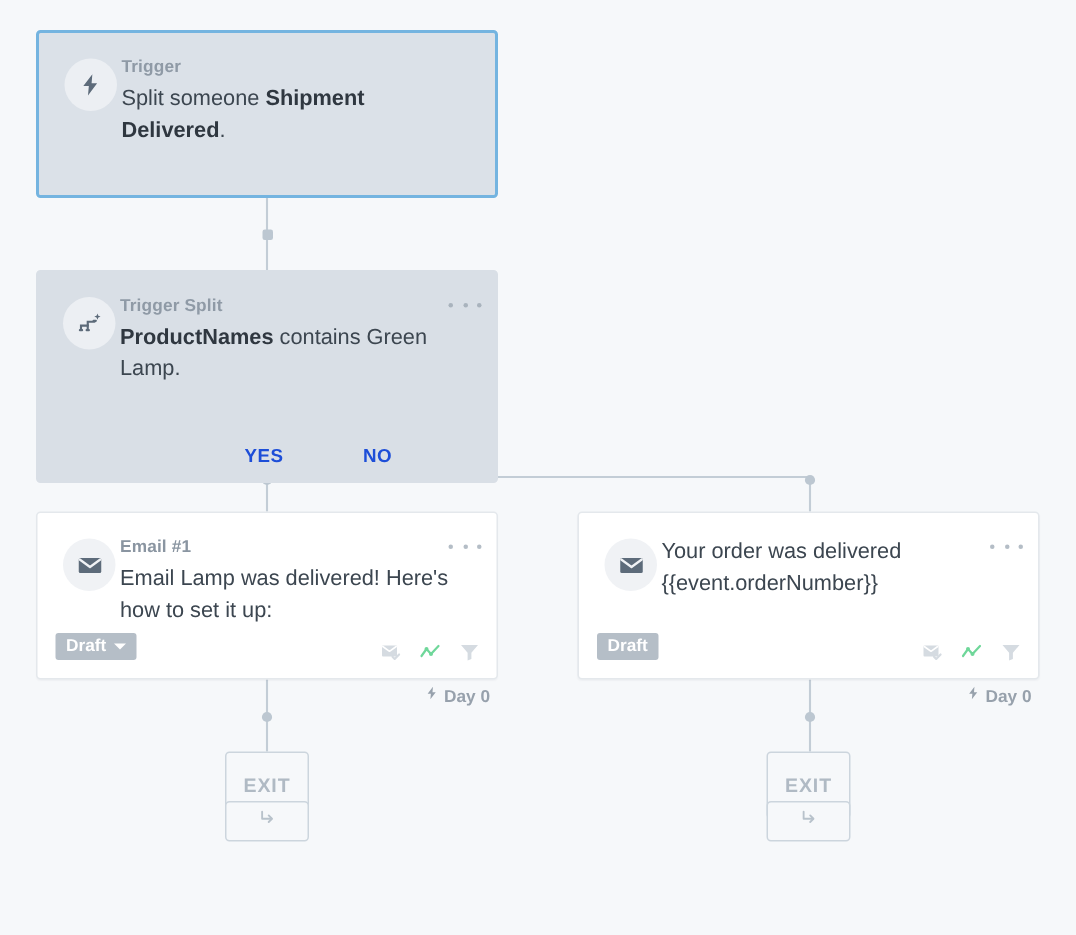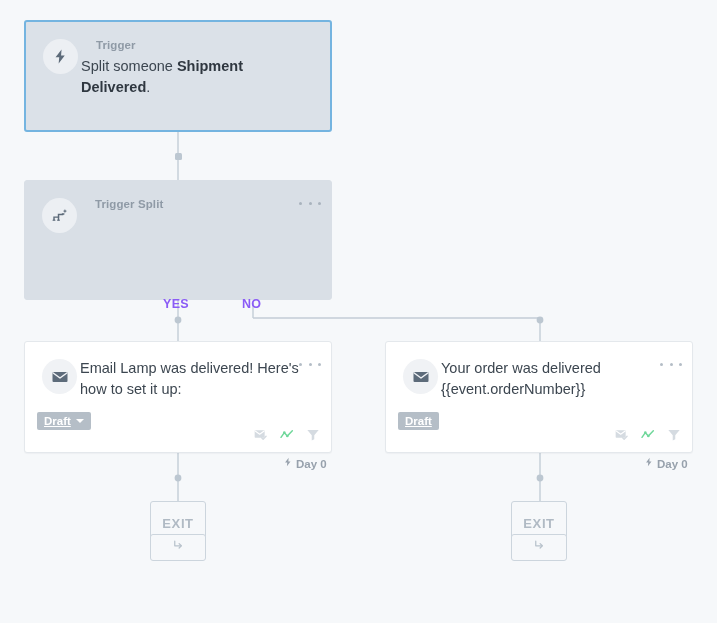--- a/index.html
+++ b/index.html
@@ -44,21 +44,21 @@
     width: 308px;
     height: 112px;
     background: #dbe1e8;
     border: 2px solid #74b4e0;
   }
 
   .node-split {
     left: 24px;
     top: 180px;
     width: 308px;
-    height: 120px;
+    height: 142px;
     background: #d9dfe6;
     border: 1px solid #d9dfe6;
   }
 
   .node-email {
     width: 308px;
     height: 112px;
     background: #ffffff;
     border: 1px solid #e4e8ec;
     box-shadow: 0 1px 1px rgba(40,60,80,0.04);
@@ -90,21 +90,20 @@
     right: 12px;
   }
 
   .node-kicker {
     font-size: 11.5px;
     font-weight: bold;
     color: #8f9aa6;
     letter-spacing: 0.1px;
     line-height: 14px;
     margin-bottom: 4px;
-    margin-left: 15px;
   }
   .node-email .node-kicker { color: #8a95a1; }
 
   .node-text {
     font-size: 14.5px;
     color: #3c4650;
     line-height: 21px;
     max-width: 232px;
   }
   .node-text b { font-weight: bold; color: #2f3740; }
@@ -127,32 +126,31 @@
     width: 3px; height: 3px;
     border-radius: 50%;
     background: #a9b3bd;
   }
   .node-email .dots i { background: #b4bdc6; }
 
   
   .draft-badge {
     position: absolute;
     left: 12px;
-    bottom: 22px;
+    bottom: 12px;
     height: 18px;
     background: #b5bec7;
     color: #ffffff;
     font-size: 11.5px;
     font-weight: bold;
     border-radius: 2px;
     display: flex;
     align-items: center;
     padding: 0 7px;
     cursor: pointer;
-    text-decoration: underline;
   }
   .draft-badge .caret {
     margin-left: 5px;
     width: 0; height: 0;
     border-left: 4px solid transparent;
     border-right: 4px solid transparent;
     border-top: 4px solid #ffffff;
   }
 
   
@@ -164,21 +162,21 @@
     align-items: center;
     gap: 10px;
   }
   .card-actions span { display: block; line-height: 0; cursor: pointer; }
 
   
   .branch-label {
     position: absolute;
     font-size: 12.5px;
     font-weight: bold;
-    color: #8b5cf6;
+    color: #1d4ed8;
     letter-spacing: 0.3px;
   }
   .label-yes { left: 163px; top: 297px; }
   .label-no  { left: 242px; top: 297px; }
 
   
   .day-label {
     position: absolute;
     font-size: 11.5px;
     font-weight: bold;
@@ -278,39 +276,43 @@
         <path d="M18.6 2.6l.8 2 2 .8-2 .8-.8 2-.8-2-2-.8 2-.8z" fill="#5d6b7a"></path>
       </svg>
     </div>
     <div class="dots">
       <i></i>
       <i></i>
       <i></i>
     </div>
     <div class="node-body">
       <div class="node-kicker">Trigger Split</div>
+      <div class="node-text">
+        <b>ProductNames</b><span class="plain"> contains Green Lamp</span><span class="plain">.</span>
+      </div>
     </div>
   </div>
 
   <div class="branch-label label-yes">YES</div>
   <div class="branch-label label-no">NO</div>
 
   <div class="node node-email node-email-1">
     <div class="node-icon">
       <svg width="20" height="20" viewBox="0 0 24 24" aria-hidden="true">
         <rect x="3" y="6" width="18" height="12" rx="1.2" fill="#5d6b7a"></rect>
         <path d="M3.8 7.2 12 13.2l8.2-6" stroke="#f0f2f5" stroke-width="1.8" fill="none" stroke-linecap="round" stroke-linejoin="round"></path>
       </svg>
     </div>
     <div class="dots">
       <i></i>
       <i></i>
       <i></i>
     </div>
     <div class="node-body">
+      <div class="node-kicker">Email #1</div>
       <div class="node-text">Email Lamp was delivered! Here's how to set it up:</div>
     </div>
     <div class="draft-badge">
       <span>Draft</span>
       <span class="caret"></span>
     </div>
     <div class="card-actions">
       <span>
         <svg width="16" height="16" viewBox="0 0 24 24" aria-hidden="true">
           <rect x="2.5" y="5" width="15" height="11" rx="1" fill="#d5dbe1"></rect>

